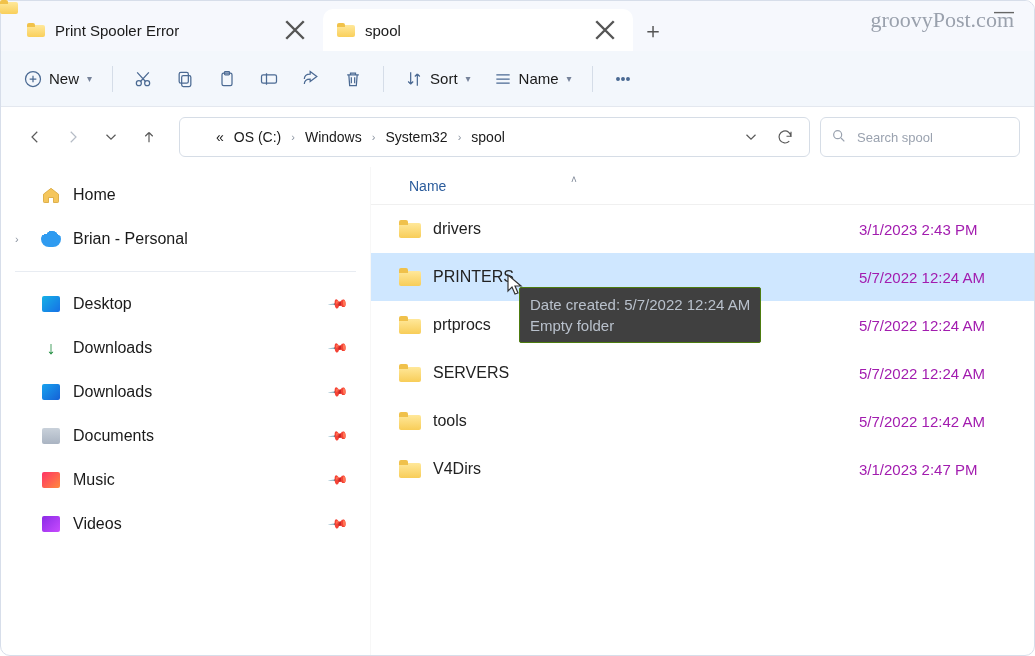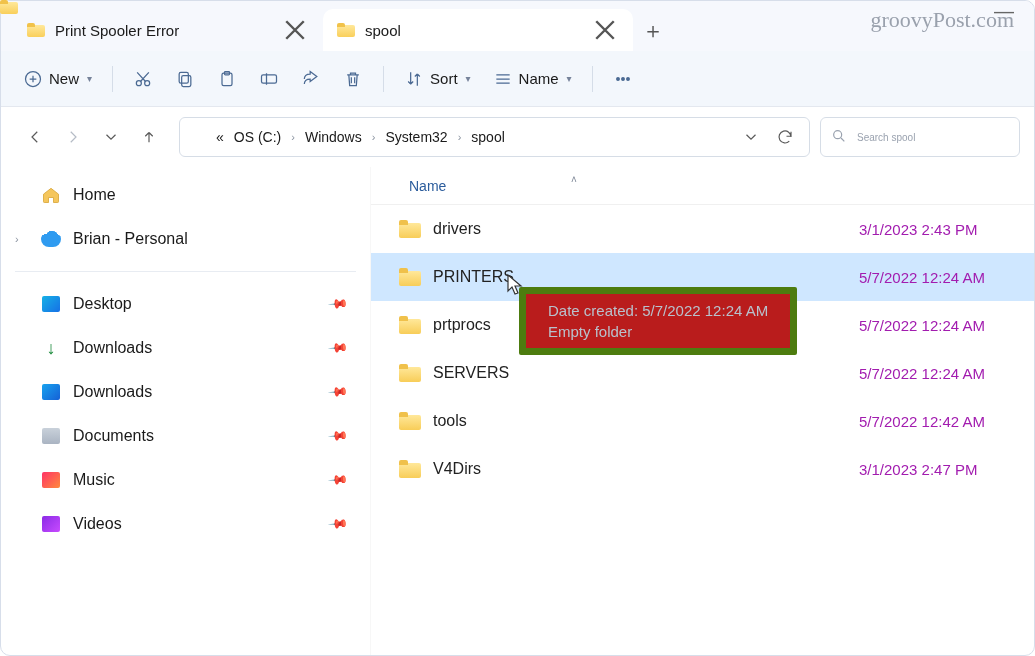--- a/index.html
+++ b/index.html
@@ -31,21 +31,21 @@
   .nav-arrows .arrow{width:24px;height:24px;display:flex;align-items:center;justify-content:center;color:#5a5a5a;}
   .nav-arrows svg{width:18px;height:18px;stroke:#5a5a5a;fill:none;stroke-width:1.6;}
   .nav-arrows .faded svg{stroke:#b5bcc6;}
   .addressbar{flex:1;display:flex;align-items:center;height:40px;border:1px solid #d6dde6;border-radius:6px;padding:0 10px;gap:6px;background:#fff;}
   .crumb{color:#1a1a1a;cursor:default;padding:2px 2px;}
   .crumb.sep{color:#8a93a0;font-size:11px;padding:0 2px;}
   .addr-spacer{flex:1;}
   .addr-btn{width:28px;height:28px;display:flex;align-items:center;justify-content:center;color:#5a5a5a;}
   .addr-btn svg{width:18px;height:18px;stroke:#5a5a5a;fill:none;stroke-width:1.6;}
   .searchbox{width:200px;height:40px;border:1px solid #d6dde6;border-radius:6px;display:flex;align-items:center;padding:0 10px;gap:8px;color:#8a93a0;}
-  .searchbox input{border:none;outline:none;width:100%;font-size:10px;color:#4c1d95;}
+  .searchbox input{border:none;outline:none;width:100%;font-size:13px;color:#4c1d95;}
   .searchbox input::placeholder{color:#9aa2af;}
   
   .body{display:flex;height:calc(656px - 50px - 56px - 60px);}
   .sidebar{width:370px;padding:6px 0 0 0;border-right:1px solid #f7f7f7;}
   .sb-item{display:flex;align-items:center;height:44px;padding:0 0 0 40px;gap:12px;font-size:16px;color:#1a1a1a;position:relative;}
   .sb-item .exp{position:absolute;left:14px;font-size:11px;color:#8a93a0;}
   .sb-item .pin{position:absolute;right:24px;color:#9aa2af;font-size:13px;transform:rotate(40deg);}
   .sb-divider{height:1px;background:#e8ecf2;margin:10px 14px;}
   .sb-ico{width:20px;height:18px;display:inline-flex;align-items:center;justify-content:center;}
   .home-ico svg{width:22px;height:22px;}
@@ -65,21 +65,21 @@
   .col-date{flex:1;padding-left:4px;}
   .row{display:flex;align-items:center;height:48px;font-size:16px;color:#222;gap:48px;}
   .row .cell-name{display:flex;align-items:center;gap:12px;width:440px;padding-left:28px;}
   .row .cell-date{flex:1;color:#a21caf;font-size:15px;}
   .row.selected{background:#cfe7ff;}
   .fico{width:22px;height:18px;position:relative;}
   .fico::before{content:"";position:absolute;left:0;top:3px;width:22px;height:15px;background:linear-gradient(#ffe89a,#f8cd58);border-radius:2px;}
   .fico::after{content:"";position:absolute;left:0;top:0;width:9px;height:5px;background:#f0c14b;border-radius:2px 2px 0 0;}
   .cursor{position:absolute;left:135px;top:106px;pointer-events:none;}
   .cursor svg{width:20px;height:24px;}
-  .tooltip{position:absolute;left:148px;top:120px;background:#b91c1c;border:7px solid #4d7c0f;border-radius:2px;padding:6px 22px;font-size:15px;color:#b9c1cc;white-space:nowrap;line-height:1.4;}
+  .tooltip{position:absolute;left:148px;top:120px;background:#404040;border:1px solid #4d7c0f;border-radius:2px;padding:6px 10px;font-size:15px;color:#b9c1cc;white-space:nowrap;line-height:1.4;}
   
   .frame{border:1px solid #d7deea;border-radius:10px;height:100%;overflow:hidden;}
 </style>
 </head>
 <body>
 
 <div class="frame">
 
   <div class="titlebar">
     <div class="tab inactive">

